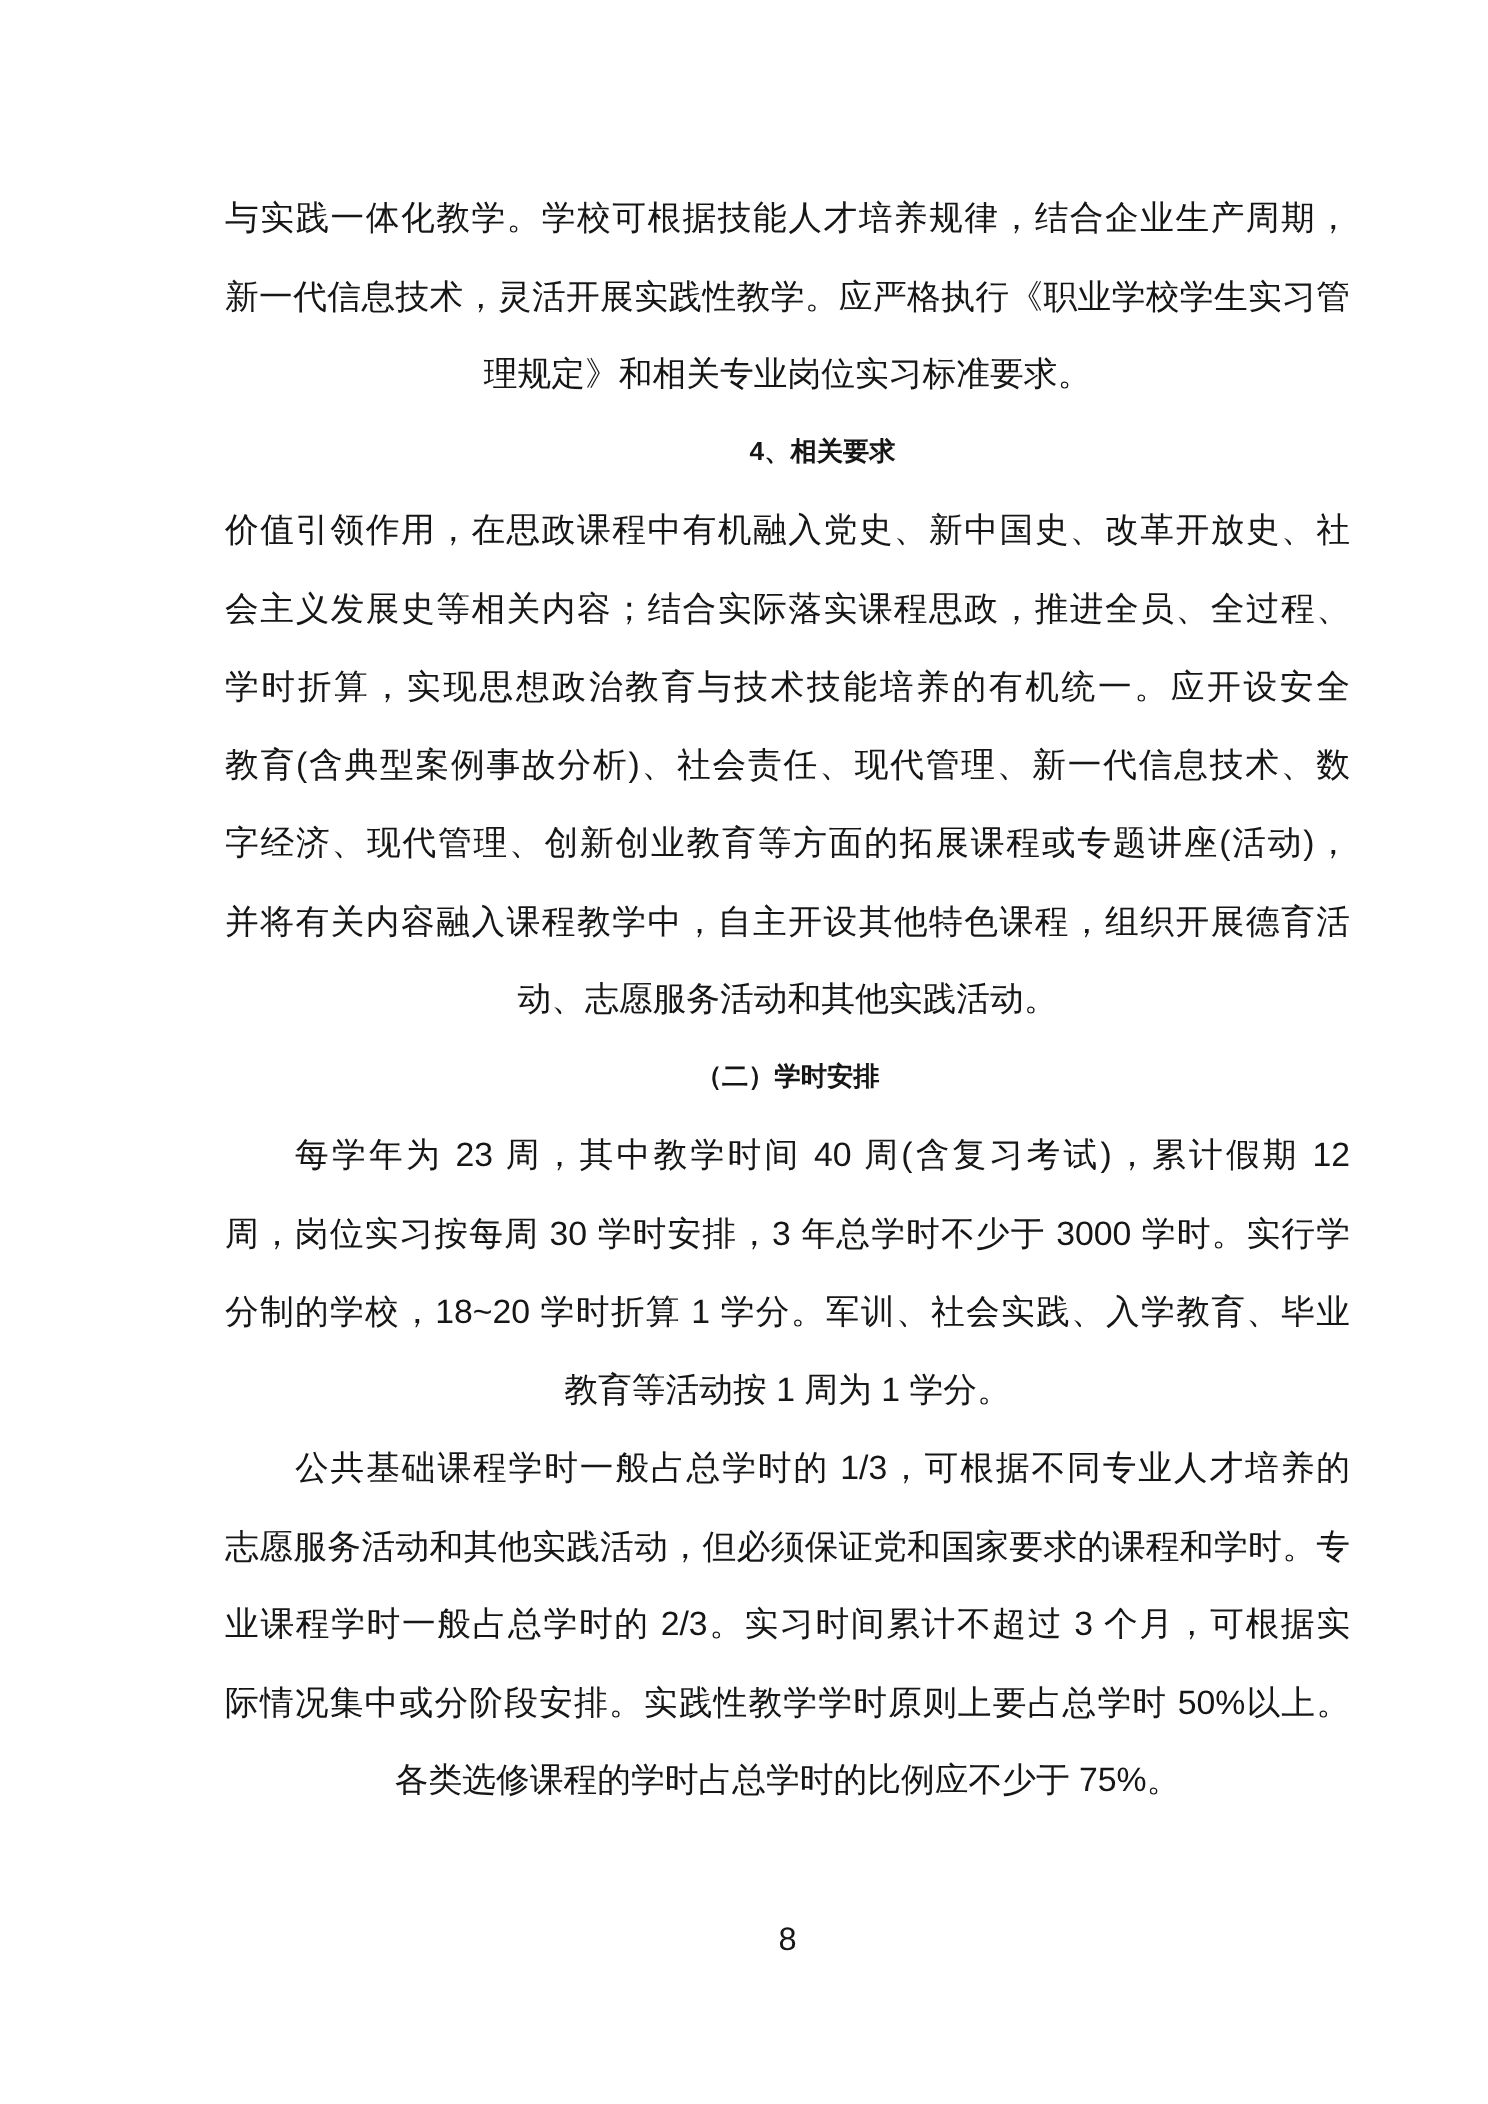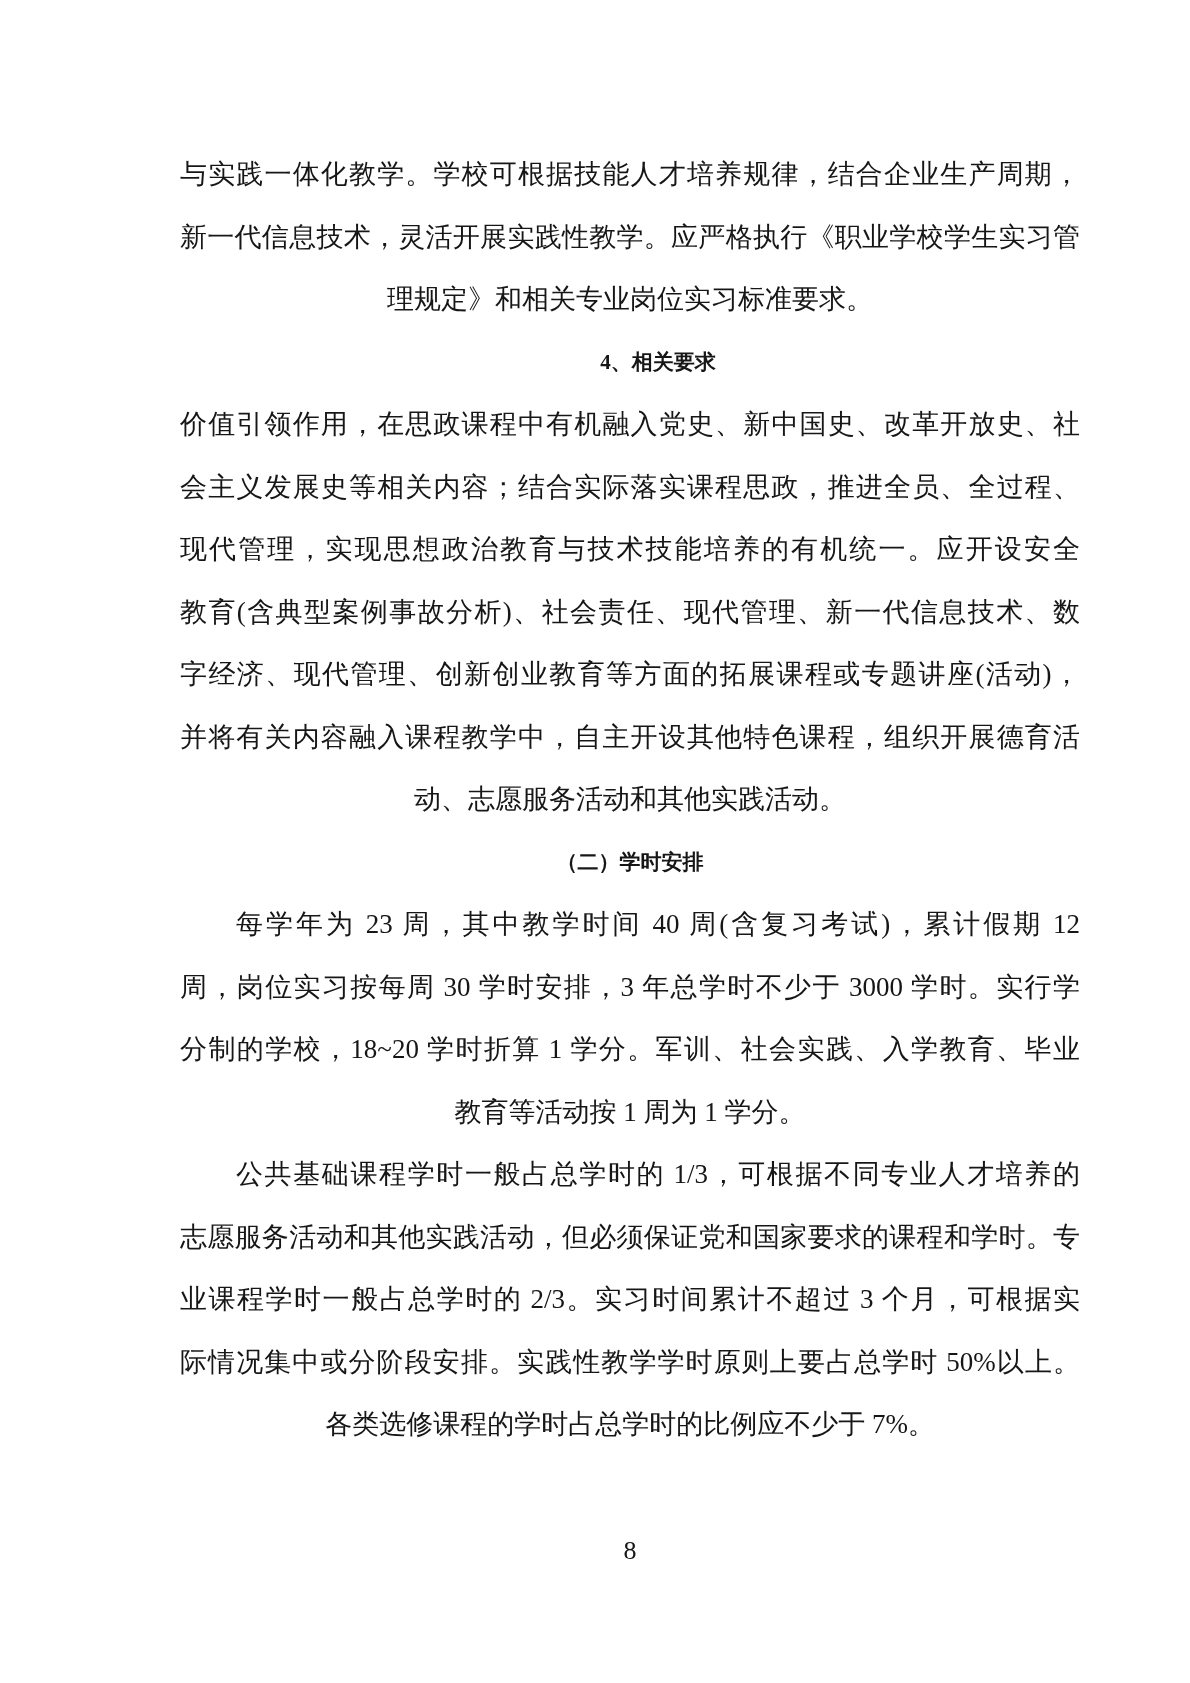--- a/index.html
+++ b/index.html
@@ -7,21 +7,21 @@
     padding: 0;
     background: #ffffff;
   }
   .page {
     position: relative;
     width: 1190px;
     height: 1683px;
     margin: 0 auto;
     background: #ffffff;
     color: #161616;
-    font-family: Liberation Serif, serif;
+    font-family: Liberation Sans, sans-serif;
     overflow: hidden;
   }
   .content {
     position: absolute;
     left: 180px;
     top: 143px;
     width: 900px;
   }
   .line {
     height: 62.5px;
@@ -59,30 +59,30 @@
 <body>
 
 <div class="page">
   <div class="content" id="doc-content">
       <div class="line body justify">与实践一体化教学。学校可根据技能人才培养规律，结合企业生产周期，</div>
       <div class="line body justify">新一代信息技术，灵活开展实践性教学。应严格执行《职业学校学生实习管</div>
       <div class="line body">理规定》和相关专业岗位实习标准要求。</div>
       <div class="line heading indent">4、相关要求</div>
       <div class="line body justify">价值引领作用，在思政课程中有机融入党史、新中国史、改革开放史、社</div>
       <div class="line body justify">会主义发展史等相关内容；结合实际落实课程思政，推进全员、全过程、</div>
-      <div class="line body justify">现代管理，实现思想政治教育与技术技能培养的有机统一。应开设安全</div>
+      <div class="line body justify">学时折算，实现思想政治教育与技术技能培养的有机统一。应开设安全</div>
       <div class="line body justify">教育(含典型案例事故分析)、社会责任、现代管理、新一代信息技术、数</div>
       <div class="line body justify">字经济、现代管理、创新创业教育等方面的拓展课程或专题讲座(活动)，</div>
       <div class="line body justify">并将有关内容融入课程教学中，自主开设其他特色课程，组织开展德育活</div>
       <div class="line body">动、志愿服务活动和其他实践活动。</div>
       <div class="line heading">（二）学时安排</div>
       <div class="line body indent justify">每学年为 23 周，其中教学时间 40 周(含复习考试)，累计假期 12</div>
       <div class="line body justify">周，岗位实习按每周 30 学时安排，3 年总学时不少于 3000 学时。实行学</div>
       <div class="line body justify">分制的学校，18~20 学时折算 1 学分。军训、社会实践、入学教育、毕业</div>
       <div class="line body">教育等活动按 1 周为 1 学分。</div>
       <div class="line body indent justify">公共基础课程学时一般占总学时的 1/3，可根据不同专业人才培养的</div>
       <div class="line body justify">志愿服务活动和其他实践活动，但必须保证党和国家要求的课程和学时。专</div>
       <div class="line body justify">业课程学时一般占总学时的 2/3。实习时间累计不超过 3 个月，可根据实</div>
       <div class="line body justify">际情况集中或分阶段安排。实践性教学学时原则上要占总学时 50%以上。</div>
-      <div class="line body">各类选修课程的学时占总学时的比例应不少于 7%。</div>
+      <div class="line body">各类选修课程的学时占总学时的比例应不少于 75%。</div>
     </div>
   <div class="page-number">8</div>
 </div>
 
 </body></html>

